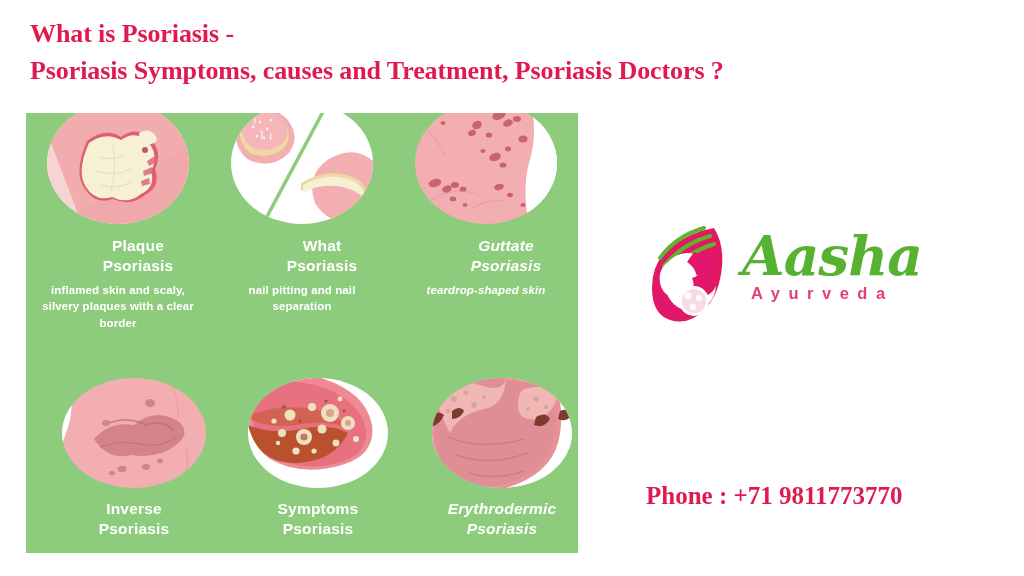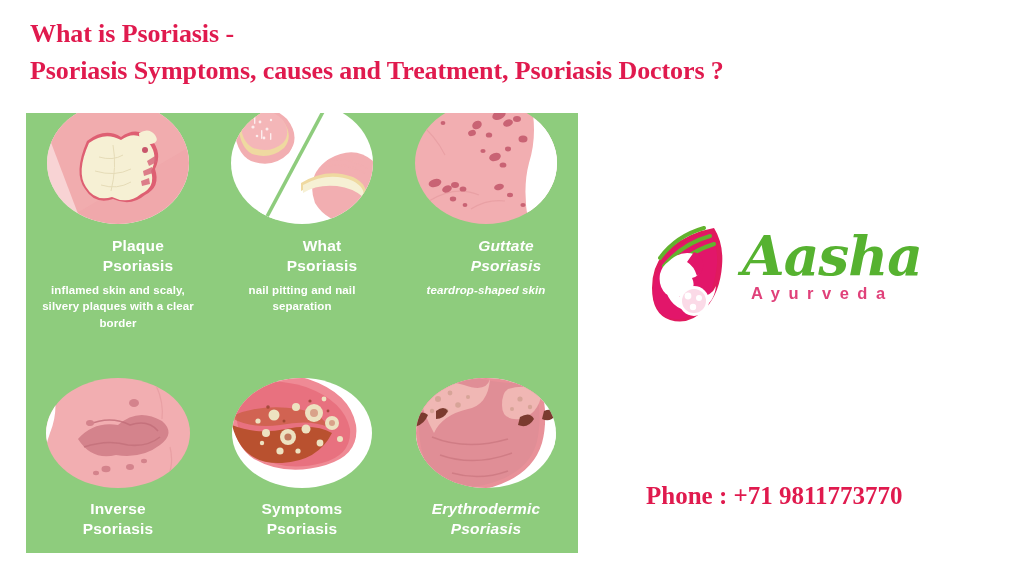--- a/index.html
+++ b/index.html
@@ -50,21 +50,21 @@
 
   .cell {
     position: absolute;
     width: 184px;
     text-align: center;
   }
   .cell.col0 { left: 0px; }
   .cell.col1 { left: 184px; }
   .cell.col2 { left: 368px; font-style: italic; }
   .cell.row0 { top: 0px; height: 258px; }
-  .cell.row1 { top: 258px; height: 182px; }
+  .cell.row1 { top: 258px; height: 182px; padding-left: 32px; }
 
   .art {
     position: absolute;
     left: 50%;
     transform: translateX(-50%);
     overflow: hidden;
   }
   .cell.row0 .art { top: -8px; width: 150px; height: 122px; }
   .cell.row1 .art { top: 6px; width: 148px; height: 112px; }
 

